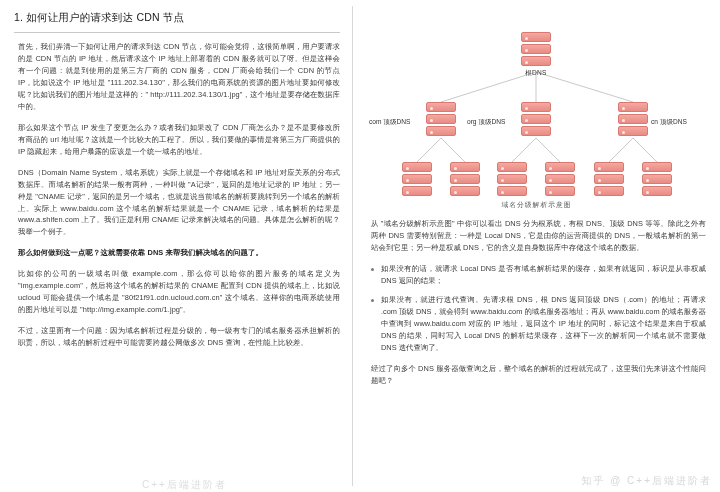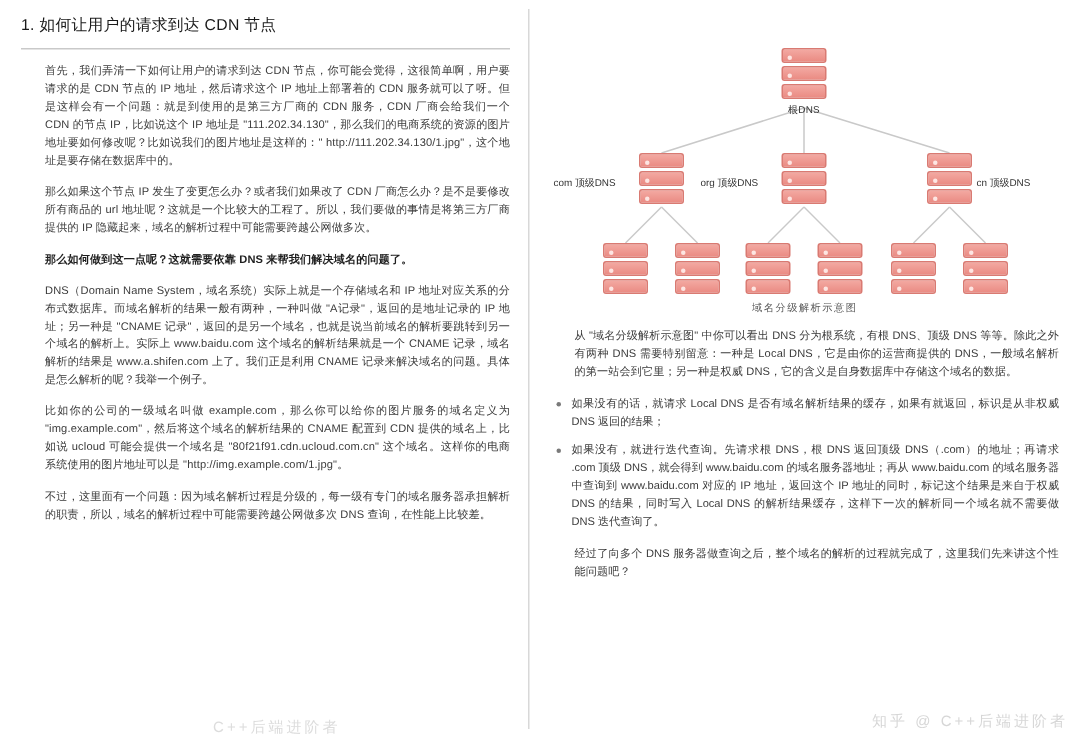--- a/index.html
+++ b/index.html
@@ -47,21 +47,21 @@
   }
   .rule {
     border: 0;
     border-top: 1px solid #c9c9c9;
     margin: 0 0 8px 0;
   }
   p.para {
     font-size: 7.4px;
     line-height: 1.62;
     color: #3a3a3a;
-    margin: 0 0 9px 16px;
+    margin: 0 0 9px 4px;
     text-align: justify;
     letter-spacing: 0.1px;
   }
   p.para.bold {
     font-weight: bold;
     color: #1f1f1f;
   }
   ul.list {
     margin: 0 0 9px 0;
     padding: 0 0 0 14px;
@@ -178,23 +178,23 @@
 </head>
 <body>
 
 <div class="page">
 
   <div class="col col-left">
     <h1 class="sec-title">1. 如何让用户的请求到达 CDN 节点</h1>
     <hr class="rule">
 
     <p class="para">首先，我们弄清一下如何让用户的请求到达 CDN 节点，你可能会觉得，这很简单啊，用户要请求的是 CDN 节点的 IP 地址，然后请求这个 IP 地址上部署着的 CDN 服务就可以了呀。但是这样会有一个问题：就是到使用的是第三方厂商的 CDN 服务，CDN 厂商会给我们一个 CDN 的节点 IP，比如说这个 IP 地址是 "111.202.34.130"，那么我们的电商系统的资源的图片地址要如何修改呢？比如说我们的图片地址是这样的：" http://111.202.34.130/1.jpg"，这个地址是要存储在数据库中的。</p>
-    <p class="para">那么如果这个节点 IP 发生了变更怎么办？或者我们如果改了 CDN 厂商怎么办？是不是要修改所有商品的 url 地址呢？这就是一个比较大的工程了。所以，我们要做的事情是将第三方厂商提供的 IP 隐藏起来，域名的解析过程中可能需要跨越公网做多次。</p>
+    <p class="para">那么如果这个节点 IP 发生了变更怎么办？或者我们如果改了 CDN 厂商怎么办？是不是要修改所有商品的 url 地址呢？这就是一个比较大的工程了。所以，我们要做的事情是将第三方厂商提供的 IP 隐藏起来，给用户暴露的应该是一个统一域名的地址。</p>
+    <p class="para">DNS（Domain Name System，域名系统）实际上就是一个存储域名和 IP 地址对应关系的分布式数据库。而域名解析的结果一般有两种，一种叫做 "A记录"，返回的是地址记录的 IP 地址；另一种是 "CNAME 记录"，返回的是另一个域名，也就是说当前域名的解析要跳转到另一个域名的解析上。实际上 www.baidu.com 这个域名的解析结果就是一个 CNAME 记录，域名解析的结果是 www.a.shifen.com 上了。我们正是利用 CNAME 记录来解决域名的问题。具体是怎么解析的呢？我举一个例子。</p>
     <p class="para bold">那么如何做到这一点呢？这就需要依靠 DNS 来帮我们解决域名的问题了。</p>
-    <p class="para">DNS（Domain Name System，域名系统）实际上就是一个存储域名和 IP 地址对应关系的分布式数据库。而域名解析的结果一般有两种，一种叫做 "A记录"，返回的是地址记录的 IP 地址；另一种是 "CNAME 记录"，返回的是另一个域名，也就是说当前域名的解析要跳转到另一个域名的解析上。实际上 www.baidu.com 这个域名的解析结果就是一个 CNAME 记录，域名解析的结果是 www.a.shifen.com 上了。我们正是利用 CNAME 记录来解决域名的问题。具体是怎么解析的呢？我举一个例子。</p>
     <p class="para">比如你的公司的一级域名叫做 example.com，那么你可以给你的图片服务的域名定义为 "img.example.com"，然后将这个域名的解析结果的 CNAME 配置到 CDN 提供的域名上，比如说 ucloud 可能会提供一个域名是 "80f21f91.cdn.ucloud.com.cn" 这个域名。这样你的电商系统使用的图片地址可以是 "http://img.example.com/1.jpg"。</p>
     <p class="para">不过，这里面有一个问题：因为域名解析过程是分级的，每一级有专门的域名服务器承担解析的职责，所以，域名的解析过程中可能需要跨越公网做多次 DNS 查询，在性能上比较差。</p>
 
     <div class="wm-left">C++后端进阶者</div>
   </div>
 
   <div class="divider"></div>
 
   <div class="col col-right">
 

